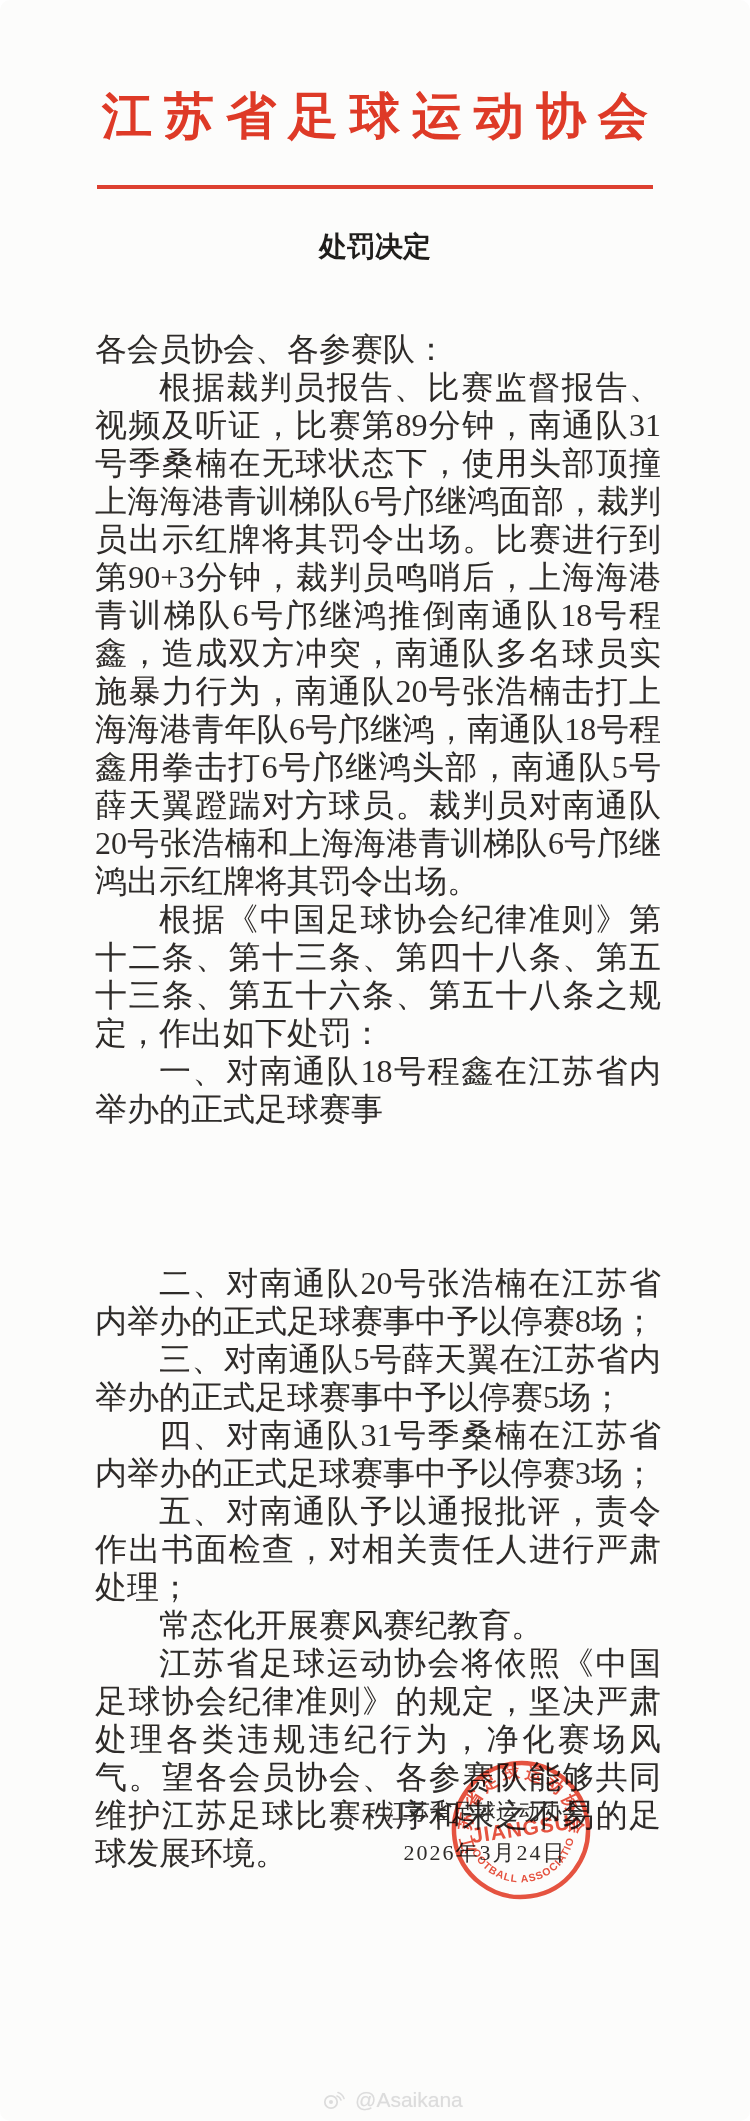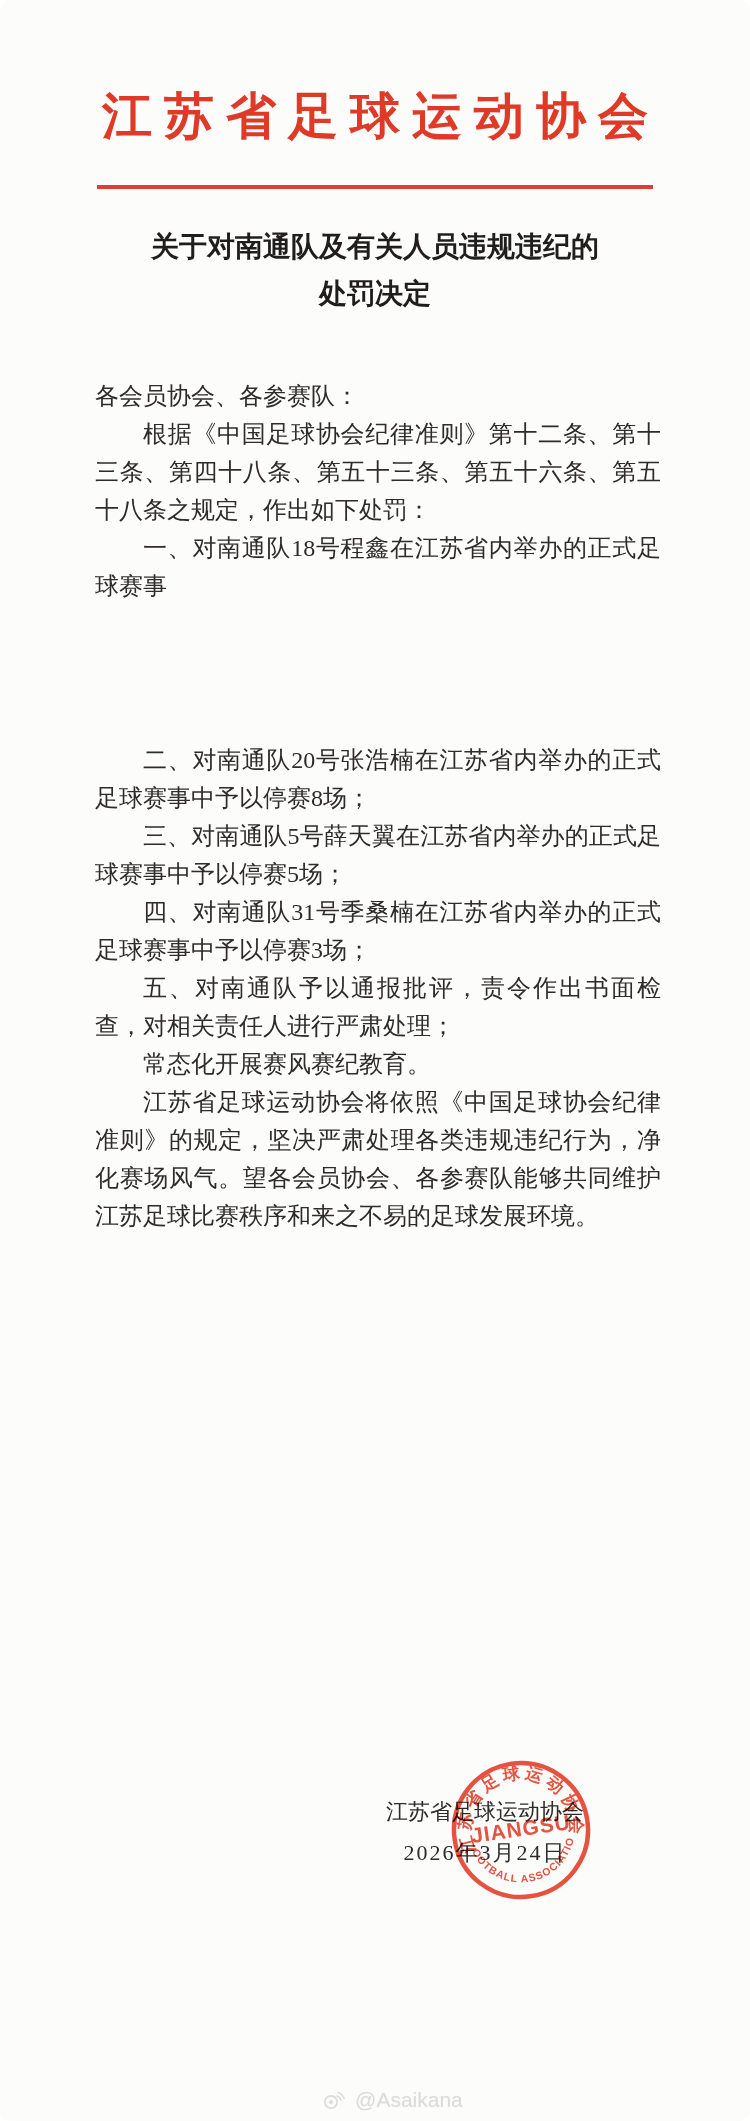--- a/index.html
+++ b/index.html
@@ -33,21 +33,21 @@
     margin-top:34px;
     text-align:center;
     font-size:28px;
     line-height:47px;
     font-weight:bold;
     color:#201e1c;
   }
   .body-block{
     width:566px;
     margin:60px 0 0 95px;
-    font-size:24px;
+    font-size:32px;
     line-height:38px;
     text-align:justify;
     text-justify:inter-character;
   }
   .body-block p{margin:0;padding:0;}
   .para{text-indent:2em;}
   .no-indent{text-indent:0;}
   .page-gap{height:136px;}
   .signature{
     position:absolute;
@@ -90,26 +90,26 @@
 </head>
 <body>
 
 <div class="page">
 
   <div class="org-header">江苏省足球运动协会</div>
 
   <div class="red-rule"></div>
 
   <div class="doc-title">
-    <div>关于对南通队及有关人员违规违纪的</div>
     <div>处罚决定</div>
   </div>
 
   <div class="body-block">
     <p class="no-indent">各会员协会、各参赛队：</p>
+    <p class="para">根据裁判员报告、比赛监督报告、视频及听证，比赛第89分钟，南通队31号季桑楠在无球状态下，使用头部顶撞上海海港青训梯队6号邝继鸿面部，裁判员出示红牌将其罚令出场。比赛进行到第90+3分钟，裁判员鸣哨后，上海海港青训梯队6号邝继鸿推倒南通队18号程鑫，造成双方冲突，南通队多名球员实施暴力行为，南通队20号张浩楠击打上海海港青年队6号邝继鸿，南通队18号程鑫用拳击打6号邝继鸿头部，南通队5号薛天翼蹬踹对方球员。裁判员对南通队20号张浩楠和上海海港青训梯队6号邝继鸿出示红牌将其罚令出场。</p>
     <p class="para">根据《中国足球协会纪律准则》第十二条、第十三条、第四十八条、第五十三条、第五十六条、第五十八条之规定，作出如下处罚：</p>
     <p class="para">一、对南通队18号程鑫在江苏省内举办的正式足球赛事</p>
     <div class="page-gap"></div>
     <p class="para">二、对南通队20号张浩楠在江苏省内举办的正式足球赛事中予以停赛8场；</p>
     <p class="para">三、对南通队5号薛天翼在江苏省内举办的正式足球赛事中予以停赛5场；</p>
     <p class="para">四、对南通队31号季桑楠在江苏省内举办的正式足球赛事中予以停赛3场；</p>
     <p class="para">五、对南通队予以通报批评，责令作出书面检查，对相关责任人进行严肃处理；</p>
     <p class="para">常态化开展赛风赛纪教育。</p>
     <p class="para">江苏省足球运动协会将依照《中国足球协会纪律准则》的规定，坚决严肃处理各类违规违纪行为，净化赛场风气。望各会员协会、各参赛队能够共同维护江苏足球比赛秩序和来之不易的足球发展环境。</p>
   </div>

